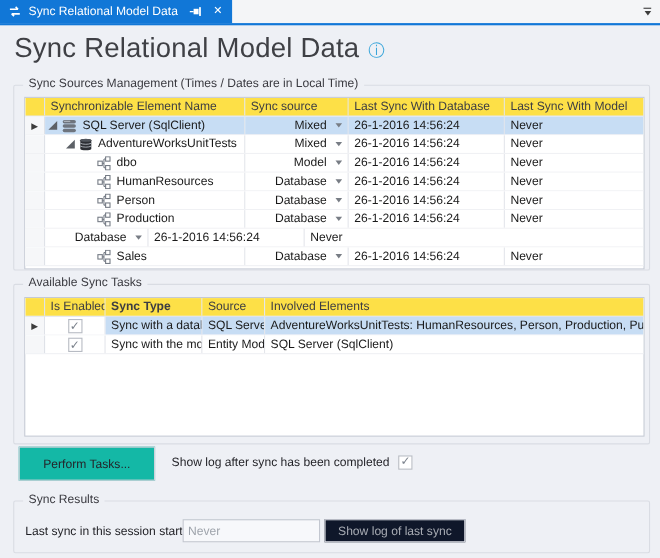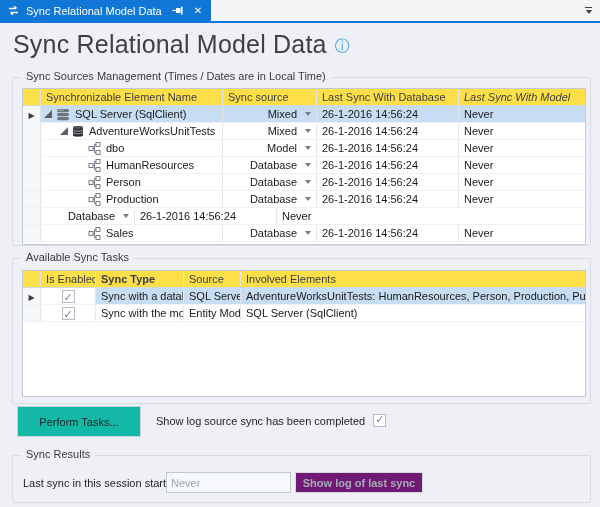--- a/index.html
+++ b/index.html
@@ -45,21 +45,21 @@
   .ticn{display:flex;align-items:center;margin-right:5px;flex:none;}
   
   .srccell{display:flex;align-items:center;justify-content:flex-end;padding-right:5px;}
   .dd{width:0;height:0;border-left:3.5px solid transparent;border-right:3.5px solid transparent;border-top:4px solid #787d85;margin-left:8px;flex:none;}
   
   .cb{width:13px;height:13px;box-sizing:border-box;border:1px solid #b7bbc3;background:#fff;position:relative;display:inline-block;}
   .cb .chk{position:absolute;left:1px;top:-2px;font-size:11px;color:#7b828c;font-weight:bold;}
   .cbcell{display:flex;align-items:center;justify-content:center;padding-left:0;}
   
   .btn{position:absolute;box-sizing:border-box;border:1px solid #cdd1da;background:#14b8a6;color:#25252a;text-align:center;font-size:11px;font-family:inherit;}
-  .btn.disabled{color:#a8acb4;background:#701a75;border-color:#d6d9e0;font-weight:bold;}
+  .btn.disabled{color:#a8acb4;background:#0f172a;border-color:#d6d9e0;}
   .chkline{position:absolute;display:flex;align-items:center;gap:8px;color:#1f1f24;}
   .txt{position:absolute;box-sizing:border-box;border:1px solid #c3c7d0;background:#f7f8fb;color:#9fa4ac;font-size:11px;font-family:inherit;padding:0 4px;}
   .reslabel{position:absolute;color:#1f1f24;}
 </style>
 </head>
 <body>
 
 <div class="tabstrip">
   <div class="tab">
     <span class="ticon">
@@ -90,21 +90,21 @@
 
 <div class="group" style="left:12px;top:77px;width:577px;height:167px;">
   <div class="grouplabel">Sync Sources Management  (Times / Dates are in Local Time)</div>
 </div>
 <div class="grid" id="grid1" style="left:22px;top:88px;width:562px;height:155px;">
     <div class="grow head">
       <div class="cell ind" style="width: 18px;"></div>
       <div class="cell " style="width: 182px;">Synchronizable Element Name</div>
       <div class="cell " style="width: 94px;">Sync source</div>
       <div class="cell " style="width: 142px;">Last Sync With Database</div>
-      <div class="cell last" style="width: 126px; font-style: italic;">Last Sync With Model</div>
+      <div class="cell last" style="width: 126px;">Last Sync With Model</div>
     </div>
     <div class="grow sel">
       <div class="cell ind" style="width: 18px;"><span class="arr">▶</span></div>
       <div class="cell namecell" style="width: 182px; padding-left: 3px;">
         <span class="exp"></span>
         <span class="ticn">
           <svg width="14" height="13" viewBox="0 0 14 13">
             <rect x="1" y="1" width="12" height="3.2" rx="1.6" fill="#6e747e"></rect>
             <rect x="1" y="5" width="12" height="3.2" rx="1.6" fill="#6e747e"></rect>
             <rect x="1" y="9" width="12" height="3.2" rx="1.6" fill="#6e747e"></rect>
@@ -287,21 +287,21 @@
         </span>
       </div>
       <div class="cell " style="width: 88px;">Sync with the model</div>
       <div class="cell " style="width: 57px;">Entity Model</div>
       <div class="cell last" style="width: 344px;">SQL Server (SqlClient)</div>
     </div>
   </div>
 
 <button class="btn" style="left:17px;top:406px;width:124px;height:31px;">Perform Tasks...</button>
 <div class="chkline" style="left:156px;top:414px;">
-  <span>Show log source sync has been completed</span>
+  <span>Show log after sync has been completed</span>
   <span class="cb" id="showlogcb">
       <span class="chk">✓</span>
     </span>
 </div>
 
 <div class="group" style="left:12px;top:455px;width:577px;height:46px;">
   <div class="grouplabel">Sync Results</div>
 </div>
 <div class="reslabel" style="left:23px;top:477px;">Last sync in this session started on</div>
 <input class="txt" disabled="" style="left: 166px; top: 472px; width: 125px; height: 21px;" value="Never">

